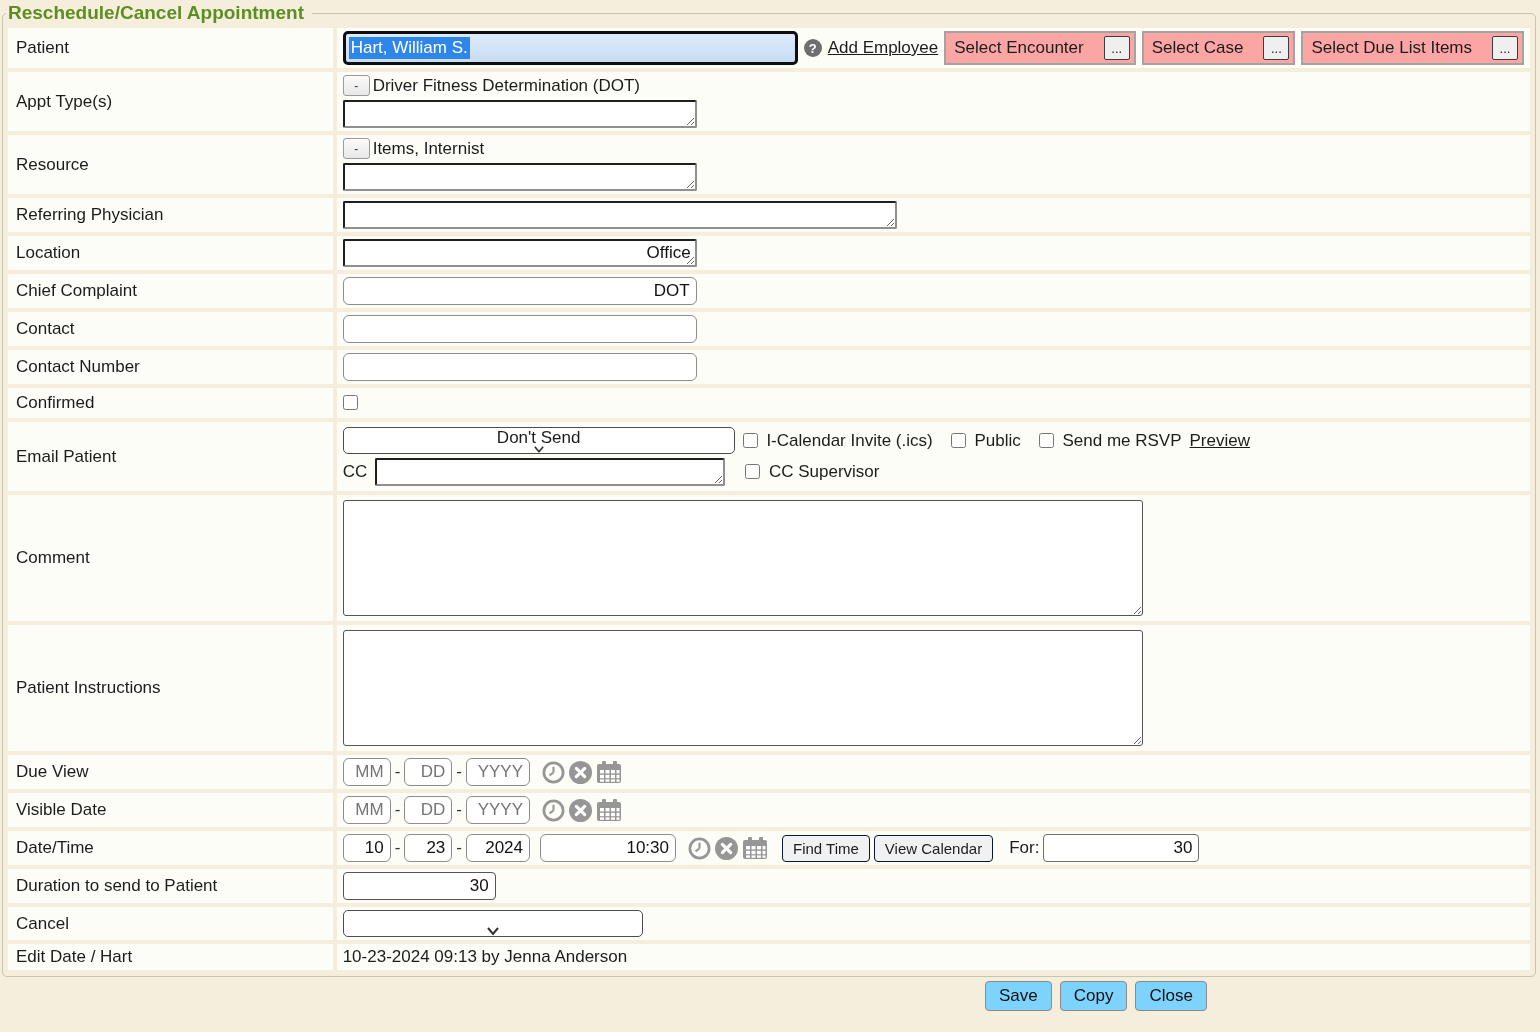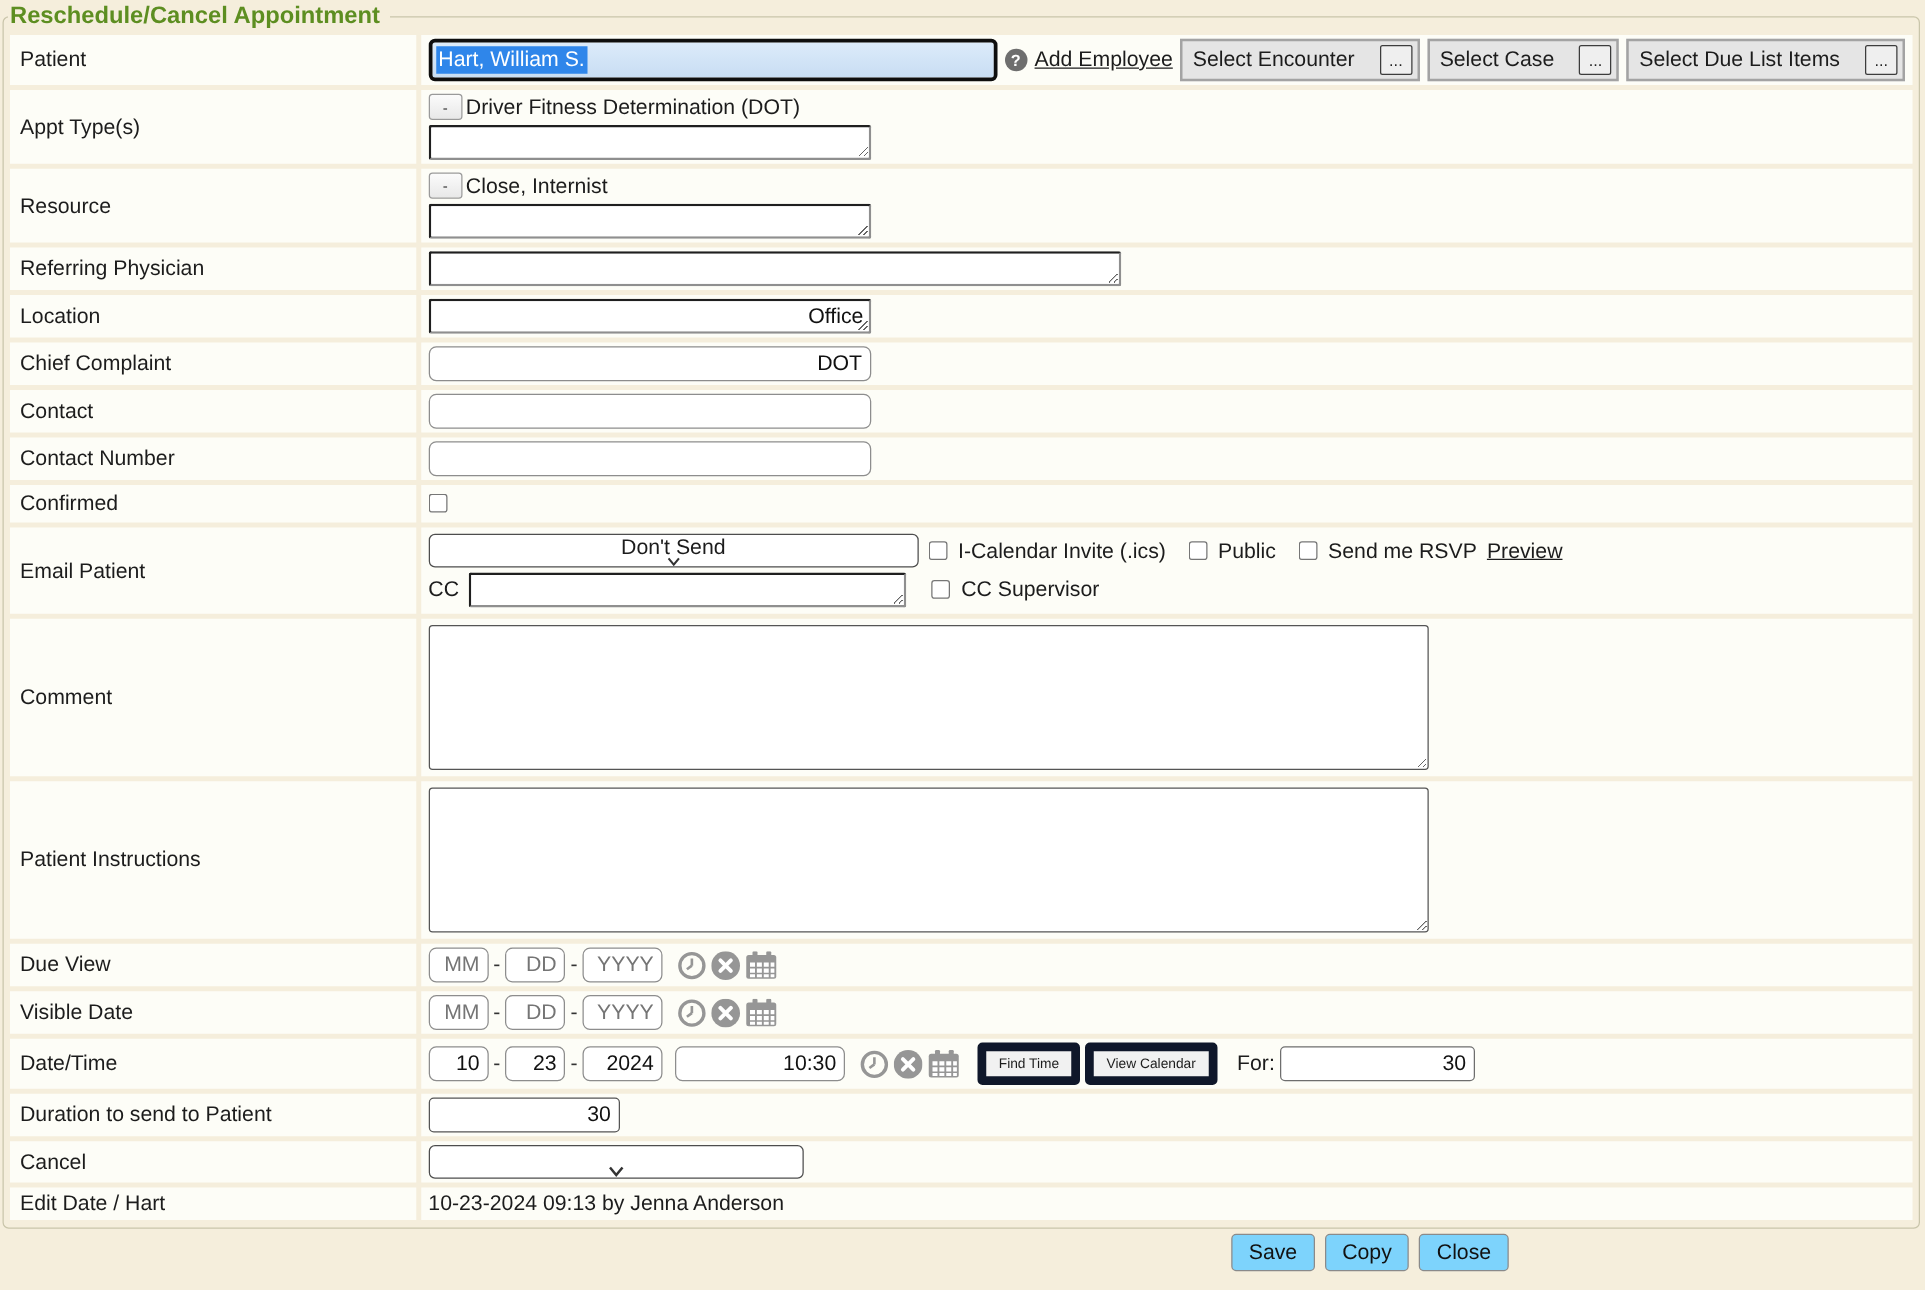--- a/index.html
+++ b/index.html
@@ -52,40 +52,40 @@
     display:flex; align-items:center; padding:12px 3px; overflow:hidden;
   }
   .patient-box .selected { background:#2f86ea; color:#fff; padding:1px 2px; white-space:nowrap; }
   .circle-help {
     width:18px; height:18px; border-radius:50%; background:#6e6e6e;
     color:#fff; font-size:13px; font-weight:bold; display:inline-flex;
     align-items:center; justify-content:center; flex:none;
   }
   .link { color:#1c1c1c; text-decoration:underline; cursor:pointer; white-space:nowrap; }
   .sel-group {
-    border:2px solid #a3a3a3; background:#e5e5e5; display:inline-flex;
+    border:2px solid #a3a3a3; background:#fca5a5; display:inline-flex;
     align-items:center; gap:20px; padding:3px 4px 3px 8px; white-space:nowrap;
   }
   .dots-btn {
     background:#efefef; border:1px solid #3c3c3c; border-radius:2px;
     width:26px; height:24px; font-size:13px; line-height:1; cursor:pointer; color:#222;
   }
   .minus-btn {
     width:27px; height:21px; background:linear-gradient(#fbfbfb,#e8e8e8);
     border:1px solid #9a9a9a; border-radius:3px; font-size:12px; color:#333;
     line-height:1; cursor:pointer; margin-right:2px;
   }
   .flexline { display:flex; align-items:center; gap:6px; }
   .stack > * + * { margin-top:4px; }
   .chk { width:15px; height:15px; margin:0 4px 0 0; vertical-align:-2px; }
   .chk-label { margin-right:10px; white-space:nowrap; }
   .icon-btn { display:inline-flex; cursor:pointer; flex:none; }
   .mini-btn {
-    background:#f1f1f1; border:7px solid #0f172a; border-radius:4px;
-    font-size:11px; color:#1c1c1c; padding:4px 10px; cursor:pointer;
+    background:#f1f1f1; border:1px solid #0f172a; border-radius:4px;
+    font-size:15px; color:#1c1c1c; padding:4px 10px; cursor:pointer;
     font-family:"Liberation Sans", sans-serif; white-space:nowrap;
   }
   .footer { padding-left:985px; margin-top:4px; display:flex; gap:8px; }
   .footer button {
     background:#7dd3fc; border:1px solid #8a8a8a; border-radius:4px;
     font-size:17px; color:#111; padding:4px 13px; cursor:pointer;
     font-family:"Liberation Sans", sans-serif;
   }
   .sep { color:#333; }
   .edit-text { font-size:17px; }
@@ -135,21 +135,21 @@
         </div>
       </div>
     </div>
 
     <div class="row">
       <div class="cell label"><span>Resource</span></div>
       <div class="cell">
         <div class="stack">
           <div class="flexline" style="gap:1px;">
             <button class="minus-btn">-</button>
-            <span>Close, Internist</span>
+            <span>Items, Internist</span>
           </div>
           <textarea class="ta-dark" style="width: 354px;"></textarea>
         </div>
       </div>
     </div>
 
     <div class="row">
       <div class="cell label"><span>Referring Physician</span></div>
       <div class="cell">
         <textarea class="ta-dark" style="width: 554px;"></textarea>

